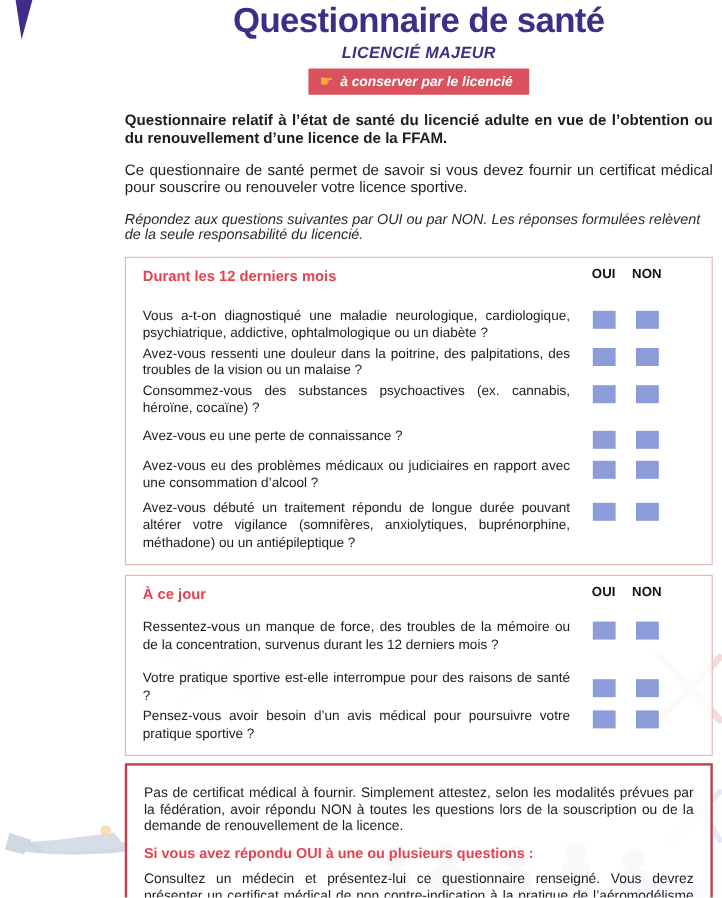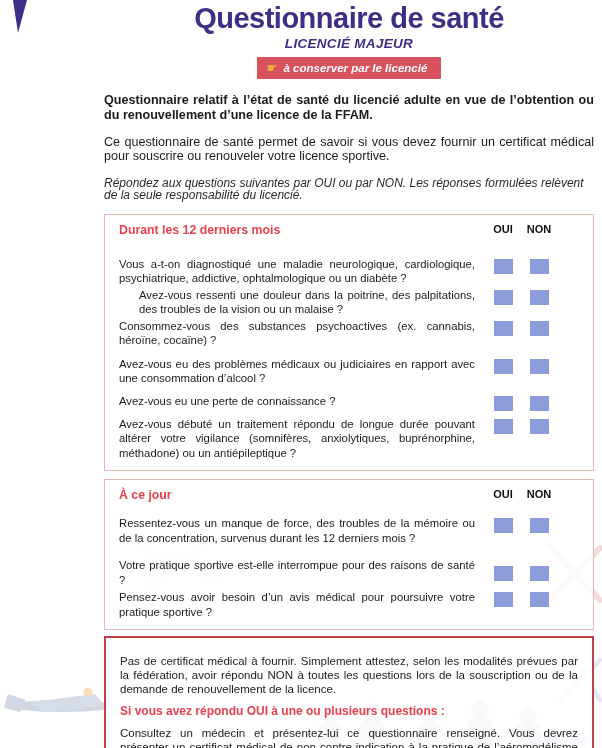--- a/index.html
+++ b/index.html
@@ -52,21 +52,21 @@
   .q-row{display:flex;align-items:flex-start;margin-top:8px;}
   .q-text{flex:1;font-size:11.3px;line-height:14.5px;text-align:justify;padding-right:2px;}
   .ans-area{
     display:grid;grid-template-columns:36px 36px;justify-items:center;
     margin-left:8px;margin-right:22px;flex:0 0 72px;padding-top:2px;
   }
   .cb{width:19px;height:15px;background:#8b9cd9;border:none;padding:0;cursor:pointer;}
 
   
   .sec0 .q-row:nth-child(1){margin-top:20px;}
-  .sec0 .q-row:nth-child(2){margin-top:2px;margin-left:20px;}
+  .sec0 .q-row:nth-child(2){margin-top:2px;}
   .sec0 .q-row:nth-child(3){margin-top:2px;}
   .sec0 .q-row:nth-child(4){margin-top:9px;}
   .sec0 .q-row:nth-child(5){margin-top:8px;}
   .sec0 .q-row:nth-child(6){margin-top:6px;}
   .sec1{margin-top:8px;}
   .sec1 .q-row:nth-child(1){margin-top:14px;}
   .sec1 .q-row:nth-child(2){margin-top:13px;align-items:center;}
   .sec1 .q-row:nth-child(3){margin-top:3px;}
 
   
@@ -165,29 +165,29 @@
 
   <div class="q-row">
     <div class="q-text">Consommez-vous des substances psychoactives (ex. cannabis, héroïne, cocaïne) ?</div>
     <div class="ans-area">
       <button class="cb" aria-label="OUI"></button>
       <button class="cb" aria-label="NON"></button>
     </div>
   </div>
 
   <div class="q-row">
+    <div class="q-text">Avez-vous eu une perte de connaissance ?</div>
+    <div class="ans-area">
+      <button class="cb" aria-label="OUI"></button>
+      <button class="cb" aria-label="NON"></button>
+    </div>
+  </div>
+
+  <div class="q-row">
     <div class="q-text">Avez-vous eu des problèmes médicaux ou judiciaires en rapport avec une consommation d’alcool ?</div>
-    <div class="ans-area">
-      <button class="cb" aria-label="OUI"></button>
-      <button class="cb" aria-label="NON"></button>
-    </div>
-  </div>
-
-  <div class="q-row">
-    <div class="q-text">Avez-vous eu une perte de connaissance ?</div>
     <div class="ans-area">
       <button class="cb" aria-label="OUI"></button>
       <button class="cb" aria-label="NON"></button>
     </div>
   </div>
 
   <div class="q-row">
     <div class="q-text">Avez-vous débuté un traitement répondu de longue durée pouvant altérer votre vigilance (somnifères, anxiolytiques, buprénorphine, méthadone) ou un antiépileptique ?</div>
     <div class="ans-area">
       <button class="cb" aria-label="OUI"></button>

